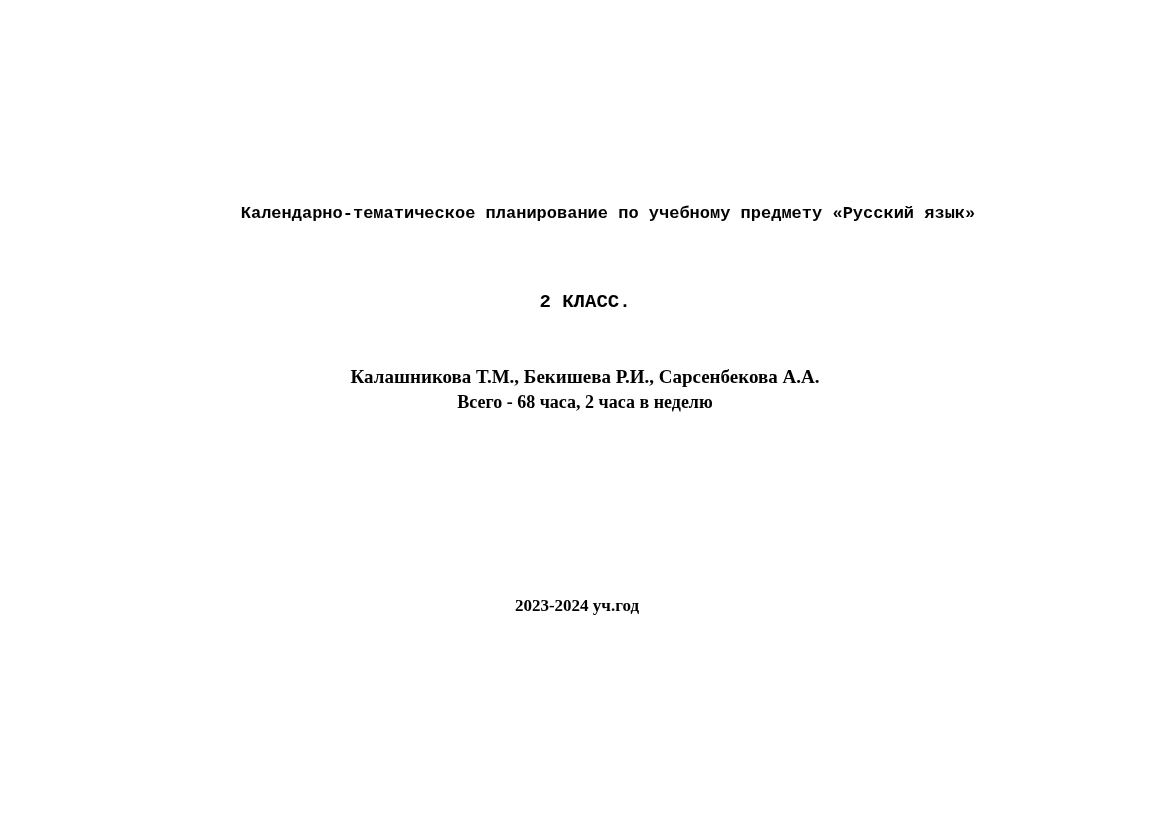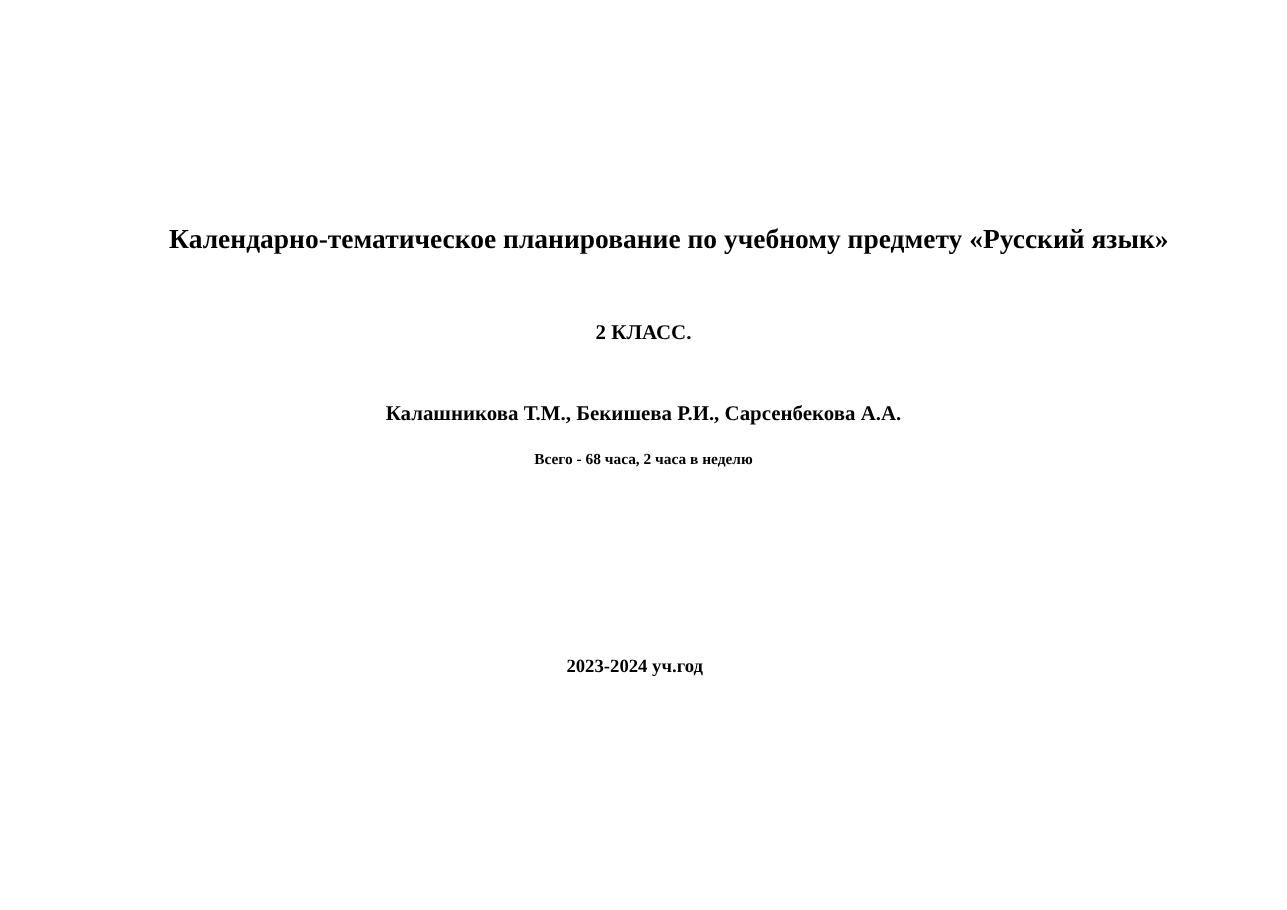--- a/index.html
+++ b/index.html
@@ -21,29 +21,30 @@
     position: absolute;
     left: 0;
     width: 100%;
     text-align: center;
     font-weight: bold;
     white-space: nowrap;
     line-height: 1.15;
   }
   .doc-title {
     top: 204px;
-    font-size: 25px;
+    font-size: 17px;
     
     padding-left: 46px;
     box-sizing: border-box;
+    font-family: Liberation Mono, monospace;
   }
-  .line-class     { top: 292px; font-size: 19px; }
+  .line-class     { top: 292px; font-size: 19px; font-family: Liberation Mono, monospace; }
   .line-authors   { top: 331px; font-size: 19px; margin-top: 35px; }
   .line-publisher { top: 371px; font-size: 19px; }
-  .line-hours     { top: 411px; font-size: 14px; }
+  .line-hours     { top: 392px; font-size: 18px; }
   .line-year {
     top: 596px;
     font-size: 17px;
     
     padding-right: 16px;
     box-sizing: border-box;
   }
 </style>
 </head>
 <body>

